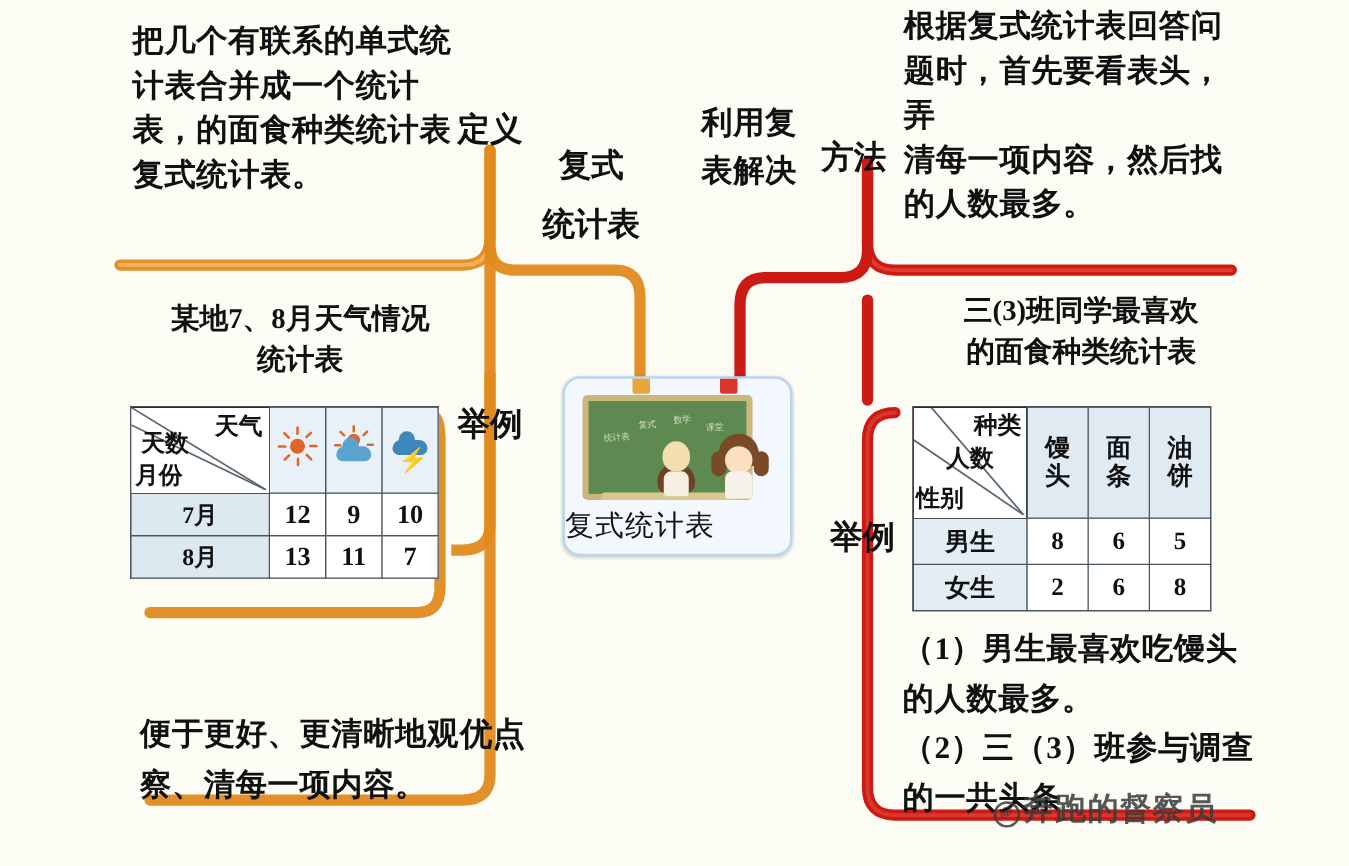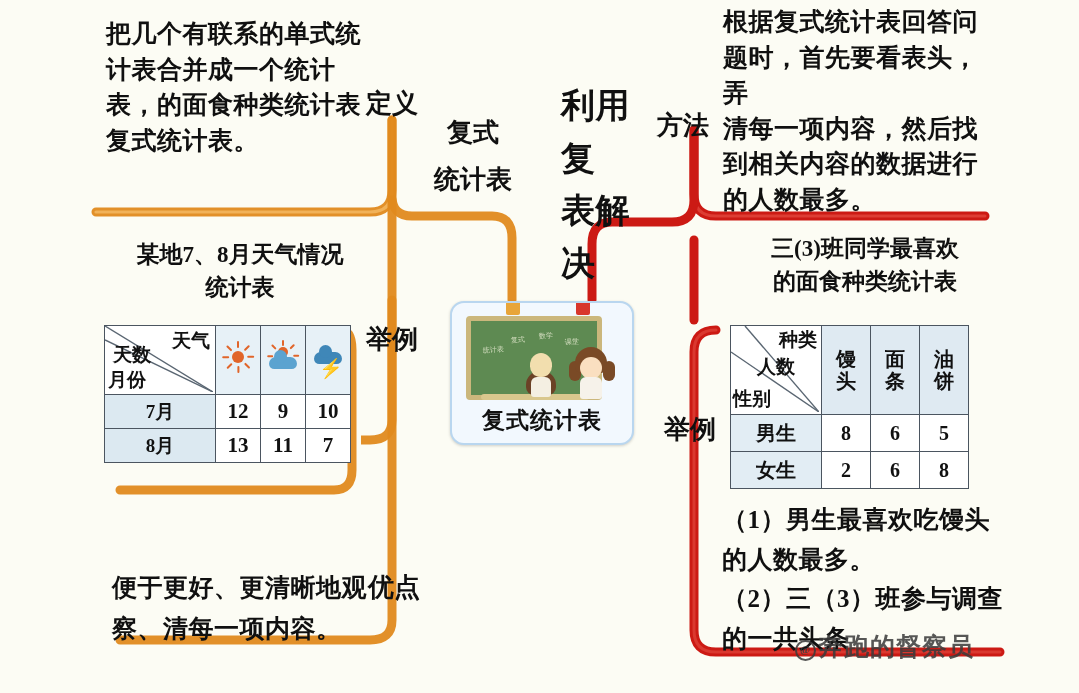--- a/index.html
+++ b/index.html
@@ -16,22 +16,22 @@
   .para{line-height:1.42;}
   .node-label{position:absolute;font-weight:700;color:#101010;}
 
   
   #center-node{
     position:absolute;left:450px;top:301px;width:180px;height:140px;
     background:#f2f8fe;border:2px solid #b9d6ef;border-radius:14px;
     box-shadow:0 1px 3px rgba(0,0,0,.18);overflow:hidden;
   }
   #center-title{
-    position:absolute;left:0;right:0;bottom:7px;text-align:center;
-    font-size:23px;font-weight:700;color:#111;letter-spacing:1px;
+    position:absolute;left:0;right:0;bottom:7px;text-align:left;
+    font-size:23px;font-weight:400;color:#111;letter-spacing:1px;
   }
   .board{
     position:absolute;left:14px;top:13px;width:126px;height:74px;
     background:#5f8751;border:5px solid #cbb77c;border-radius:4px;
   }
   .board-inner{position:absolute;inset:0;background:#5e8a52;}
   .chalk{position:absolute;color:#e4e9cf;font-size:7px;line-height:1.1;
          transform:rotate(-4deg);opacity:.85;white-space:nowrap;}
   .tray{position:absolute;left:10px;bottom:-5px;width:108px;height:6px;
         background:#d9c78d;border-radius:3px;}
@@ -144,32 +144,31 @@
     <div>计表合并成一个统计</div>
     <div>表，的面食种类统计表</div>
     <div>复式统计表。</div>
   </div>
 
   <div class="node-label" style="left:366px;top:86px;font-size:26px;">定义</div>
 
   <div class="node-label" style="left:447px;top:115px;font-size:26px;">复式</div>
   <div class="node-label" style="left:434px;top:162px;font-size:26px;">统计表</div>
 
-  <div class="txt para" style="left:561px;top:80px;width:96px;font-size:34px;line-height:1.55;">
+  <div class="txt para" style="left:561px;top:80px;width:96px;font-size:25px;line-height:1.55;">
     <div>利用复</div>
     <div>表解决</div>
   </div>
 
   <div class="node-label" style="left:657px;top:108px;font-size:26px;">方法</div>
 
   <div class="txt para" style="left:723px;top:4px;width:278px;font-size:25px;">
     <div>根据复式统计表回答问</div>
     <div>题时，首先要看表头，弄</div>
     <div>清每一项内容，然后找</div>
-    <div>到相关内容的数据进行</div>
     <div>的人数最多。</div>
   </div>
 
   <div id="center-node">
     <div class="clip" id="clip-l"></div>
     <div class="clip" id="clip-r"></div>
     <div class="board">
       <div class="board-inner"></div>
       <div class="chalk" style="left:12px;top:26px;">统计表</div>
       <div class="chalk" style="left:40px;top:16px;">复式</div>

